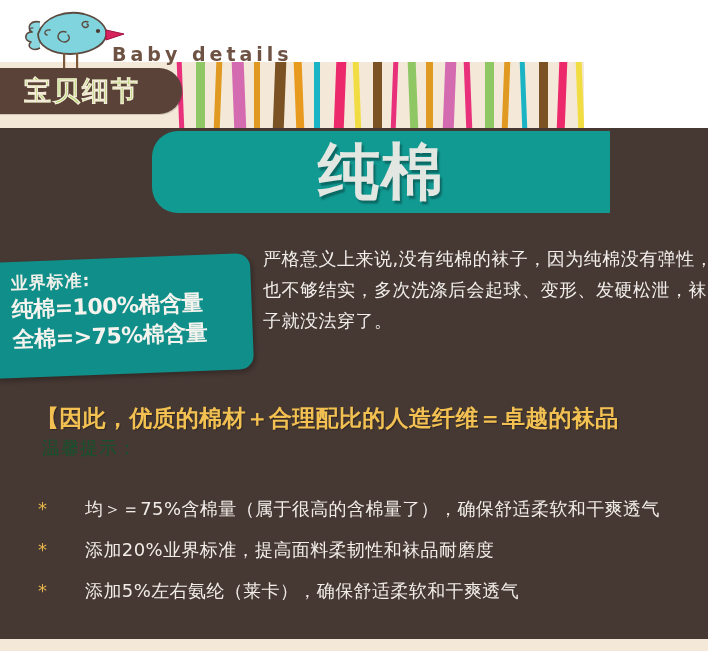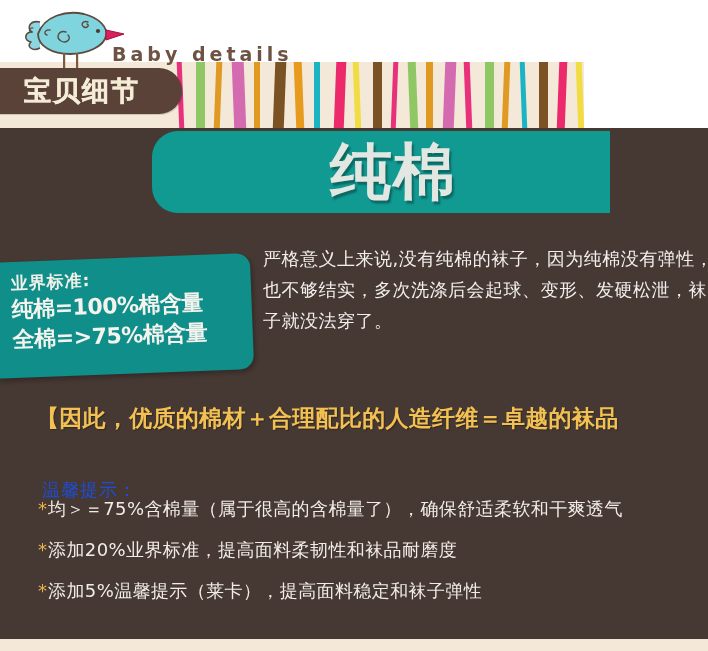--- a/index.html
+++ b/index.html
@@ -72,21 +72,21 @@
     background: #5b4238;
     border-radius: 0 23px 23px 0;
     box-shadow: 1px 1px 0 rgba(0,0,0,.15);
   }
   #tab-baby-details-label {
     position: absolute;
     left: 42px; top: 6px;
     font-size: 27px;
     font-weight: bold;
     letter-spacing: 2px;
-    color: #fef9c3;
+    color: #84cc16;
     white-space: nowrap;
     line-height: 34px;
     -webkit-text-stroke: 0.5px #f3ead9;
   }
 
   
   #brown-panel {
     position: absolute;
     left: 0; top: 128px;
     width: 708px; height: 511px;
@@ -102,21 +102,21 @@
   
   #title-banner {
     position: absolute;
     left: 152px; top: 131px;
     width: 458px; height: 82px;
     background: #119a92;
     border-radius: 26px 0 0 26px;
   }
   #title-banner-inner {
     position: absolute;
-    left: 12px; top: 0;
+    left: 0; top: 0;
     width: 458px; height: 82px;
     display: flex;
     align-items: center;
     justify-content: center;
     white-space: nowrap;
   }
   .title-seg {
     font-size: 62px;
     font-weight: bold;
     line-height: 66px;
@@ -178,23 +178,23 @@
     font-weight: bold;
     color: #f3c152;
     letter-spacing: 0.3px;
     white-space: nowrap;
     text-shadow: 1px 1px 1px rgba(0,0,0,.3);
   }
 
   
   #tips-heading {
     position: absolute;
-    left: 42px; top: 478px;
+    left: 42px; top: 436px;
     font-size: 18px;
-    color: #1d4ed8;
+    color: #14532d;
     letter-spacing: 1px;
     white-space: nowrap;
   }
   #tips-list {
     position: absolute;
     left: 38px; top: 497px;
     width: 660px;
   }
   .tip-row {
     display: flex;
@@ -205,20 +205,21 @@
   .tip-star {
     color: #e8b54a;
     font-size: 18px;
     line-height: 18px;
     margin-right: 1px;
   }
   .tip-text {
     font-size: 18px;
     color: #f1ece8;
     letter-spacing: 0.4px;
+    margin-left: 37px;
   }
 </style>
 </head>
 <body>
 
 <div id="page">
 
   <div id="header">
 
     <div id="stripe-band">
@@ -306,19 +307,19 @@
     <div class="tip-row">
       <span class="tip-star">*</span>
       <span class="tip-text">均＞＝75%含棉量（属于很高的含棉量了），确保舒适柔软和干爽透气</span>
     </div>
     <div class="tip-row">
       <span class="tip-star">*</span>
       <span class="tip-text">添加20%业界标准，提高面料柔韧性和袜品耐磨度</span>
     </div>
     <div class="tip-row">
       <span class="tip-star">*</span>
-      <span class="tip-text">添加5%温馨提示（莱卡），提高面料稳定和袜子弹性</span>
+      <span class="tip-text">添加5%左右氨纶（莱卡），确保舒适柔软和干爽透气</span>
     </div>
   </div>
 
   <div id="bottom-strip"></div>
 
 </div>
 
 </body></html>

